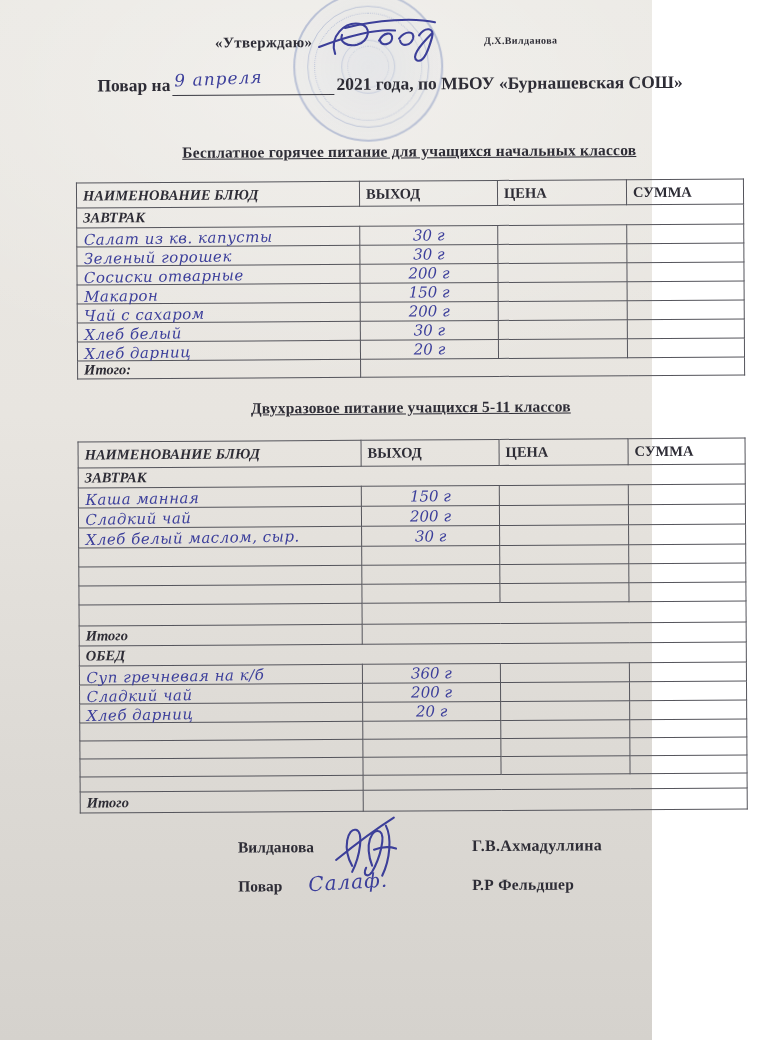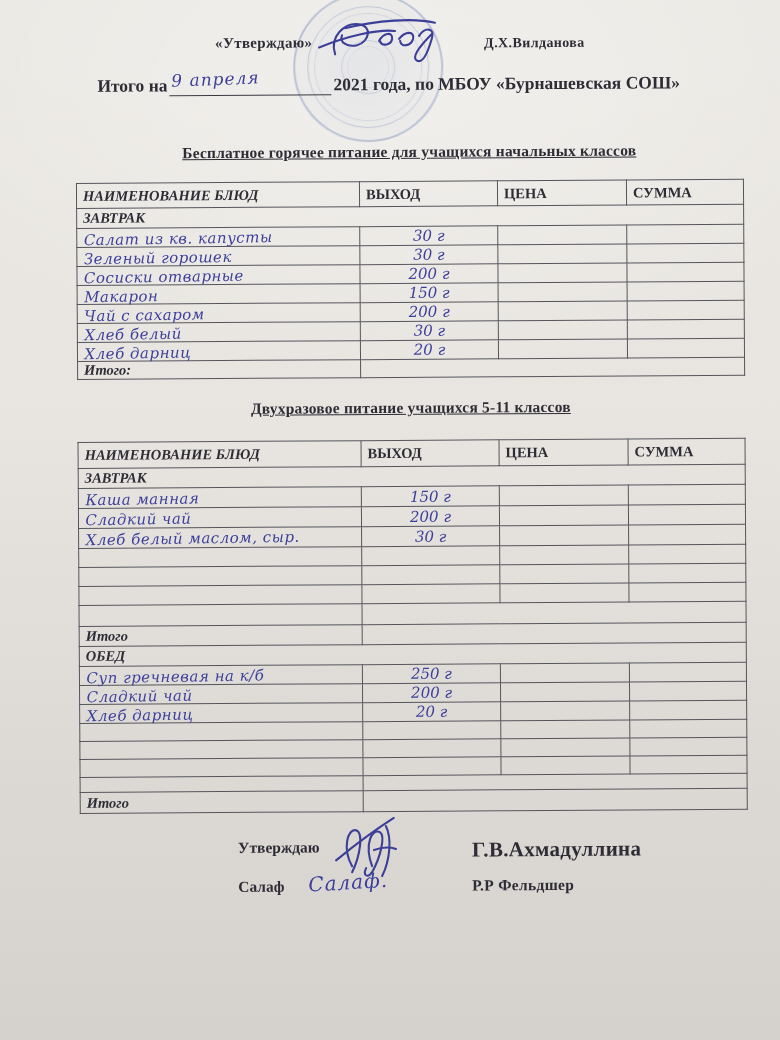--- a/index.html
+++ b/index.html
@@ -1,37 +1,37 @@
 <!DOCTYPE html>
 <html><head>
 <meta charset="utf-8">
 <style>
   html,body{margin:0;padding:0;}
   body{width:780px;height:1040px;overflow:hidden;
        font-family:"Liberation Serif", serif;}
-  .page{position:relative;width:780px;height:1040px;
+  .page{position:relative;width:652px;height:1040px;
         background:
           radial-gradient(ellipse 900px 500px at 50% 8%, rgba(255,255,255,.35), rgba(255,255,255,0) 60%),
           linear-gradient(180deg,#eae8e3 0%,#e8e5e0 40%,#dcd9d4 75%,#d5d2cd 100%);
         color:#2e2d36;}
   .tilt{position:absolute;inset:0;transform:rotate(-0.35deg);}
 
   
   .stamp{position:absolute;left:296px;top:-8px;width:146px;height:146px;border-radius:50%;
          border:2px solid rgba(112,132,186,.40);filter:blur(.5px);
          background:radial-gradient(circle, rgba(130,150,200,.10) 0%, rgba(130,150,200,.04) 70%);z-index:1;}
   .stamp .ring1{position:absolute;inset:12px;border-radius:50%;border:1.6px solid rgba(112,132,186,.34);}
   .stamp .ring2{position:absolute;inset:19px;border-radius:50%;border:1.5px dotted rgba(112,132,186,.40);}
   .stamp .ring3{position:absolute;inset:46px;border-radius:50%;border:1.2px solid rgba(112,132,186,.28);}
   .stamp .ring4{position:absolute;inset:52px;border-radius:50%;border:1px dotted rgba(112,132,186,.30);}
 
   
   .p{position:absolute;font-weight:bold;color:#2e2d36;z-index:3;white-space:nowrap;}
   .approve{left:218px;top:34px;font-size:15px;letter-spacing:.3px;}
-  .director{left:487px;top:36px;font-size:14px;letter-spacing:.4px;}
+  .director{left:487px;top:36px;font-size:10px;letter-spacing:.4px;}
   .menuline{left:100px;top:72px;font-size:17.5px;display:flex;align-items:flex-end;}
   .dateblank{display:inline-block;width:162px;border-bottom:1.6px solid #3a3a42;margin:0 2px;position:relative;height:22px;}
   .hand{font-family:"DejaVu Serif", serif;font-style:italic;color:#3c3f9b;font-weight:normal;}
   .handdate{position:absolute;left:2px;top:-4px;font-size:17px;transform:rotate(-2deg);letter-spacing:1px;white-space:nowrap;}
   .ttitle{position:absolute;left:78px;width:667px;text-align:center;font-size:15.5px;font-weight:bold;
           text-decoration:underline;letter-spacing:.2px;z-index:3;}
   .t1title{top:143px;}
   .t2title{top:399px;}
 
   
@@ -51,21 +51,21 @@
 
   
   .sig{position:absolute;z-index:4;}
   .sig path{fill:none;stroke:#3c3f99;stroke-width:2.1;stroke-linecap:round;stroke-linejoin:round;}
   .sig-director{left:318px;top:14px;}
   .sig-feldsher{left:322px;top:814px;}
   .handsig{position:absolute;left:306px;top:870px;font-size:20px;z-index:4;transform:rotate(-3deg);letter-spacing:1px;}
 
   
   .f-label1{left:236px;top:838px;font-size:15.5px;}
-  .f-name1{left:470px;top:838px;font-size:21px;letter-spacing:.3px;}
+  .f-name1{left:470px;top:838px;font-size:16px;letter-spacing:.3px;}
   .f-label2{left:236px;top:877px;font-size:15.5px;}
   .f-name2{left:470px;top:877px;font-size:15.5px;letter-spacing:.3px;}
 </style>
 </head>
 <body>
 
 <div class="page">
  <div class="tilt">
 
   <div class="stamp">
@@ -80,21 +80,21 @@
     <path d="M20 40 C14 22 30 8 44 10 C58 12 54 28 42 31 C32 33 24 28 27 21"></path>
     <path d="M4 33 C32 22 62 15 80 17"></path>
     <path d="M30 14 C62 6 100 4 120 9"></path>
     <path d="M64 27 c4 -8 14 -10 13 -2 c-1 6 -10 8 -12 2"></path>
     <path d="M84 25 c6 -8 16 -8 14 0 c-2 7 -12 9 -13 2"></path>
     <path d="M104 22 c6 -9 16 -8 13 2 c-3 10 -8 26 -15 23 c-6 -3 1 -13 15 -27"></path>
   </svg>
   <div class="p director">Д.Х.Вилданова</div>
 
   <div class="p menuline">
-    <span>Итого на</span>
+    <span>Повар на</span>
     <span class="dateblank">
       <span class="hand handdate">9 апреля</span>
     </span>
     <span>2021 года, по МБОУ «Бурнашевская СОШ»</span>
   </div>
 
   <div class="ttitle t1title">Бесплатное горячее питание для учащихся начальных классов</div>
   <table class="menu t1">
     <colgroup>
           <col style="width:283px">
@@ -221,21 +221,21 @@
     </tr>
     <tr style="height:20px">
       <td class="tot">Итого</td>
       <td colspan="3"></td>
     </tr>
     <tr style="height:20px">
       <td class="sec" colspan="4">ОБЕД</td>
     </tr>
     <tr style="height:17px">
       <td class="hname">Суп гречневая на к/б</td>
-      <td class="hout">250 г</td>
+      <td class="hout">360 г</td>
       <td></td>
             <td></td>
     </tr>
     <tr style="height:17px">
       <td class="hname">Сладкий чай</td>
       <td class="hout">200 г</td>
       <td></td>
             <td></td>
     </tr>
     <tr style="height:17px">
@@ -266,28 +266,28 @@
       <td></td>
       <td colspan="3"></td>
     </tr>
     <tr style="height:21px">
       <td class="tot">Итого</td>
       <td colspan="3"></td>
     </tr>
   </tbody>
       </table>
 
-  <div class="p f-label1">Утверждаю</div>
+  <div class="p f-label1">Вилданова</div>
   <svg class="sig sig-feldsher" width="90" height="68" viewBox="0 0 90 68">
     <path d="M28 52 C18 34 24 14 32 16 C40 18 36 42 28 58"></path>
     <path d="M12 46 C32 30 54 14 70 4"></path>
     <path d="M48 52 C40 30 48 14 56 18 C62 22 56 44 48 58 C44 64 38 62 42 54"></path>
     <path d="M50 36 c8 -3 16 -3 22 -1"></path>
     <path d="M62 12 C68 24 66 46 58 62"></path>
   </svg>
   <div class="p f-name1">Г.В.Ахмадуллина</div>
 
-  <div class="p f-label2">Салаф</div>
+  <div class="p f-label2">Повар</div>
   <div class="hand handsig">Салаф.</div>
   <div class="p f-name2">Р.Р  Фельдшер</div>
 
  </div>
 </div>
 
 </body></html>

